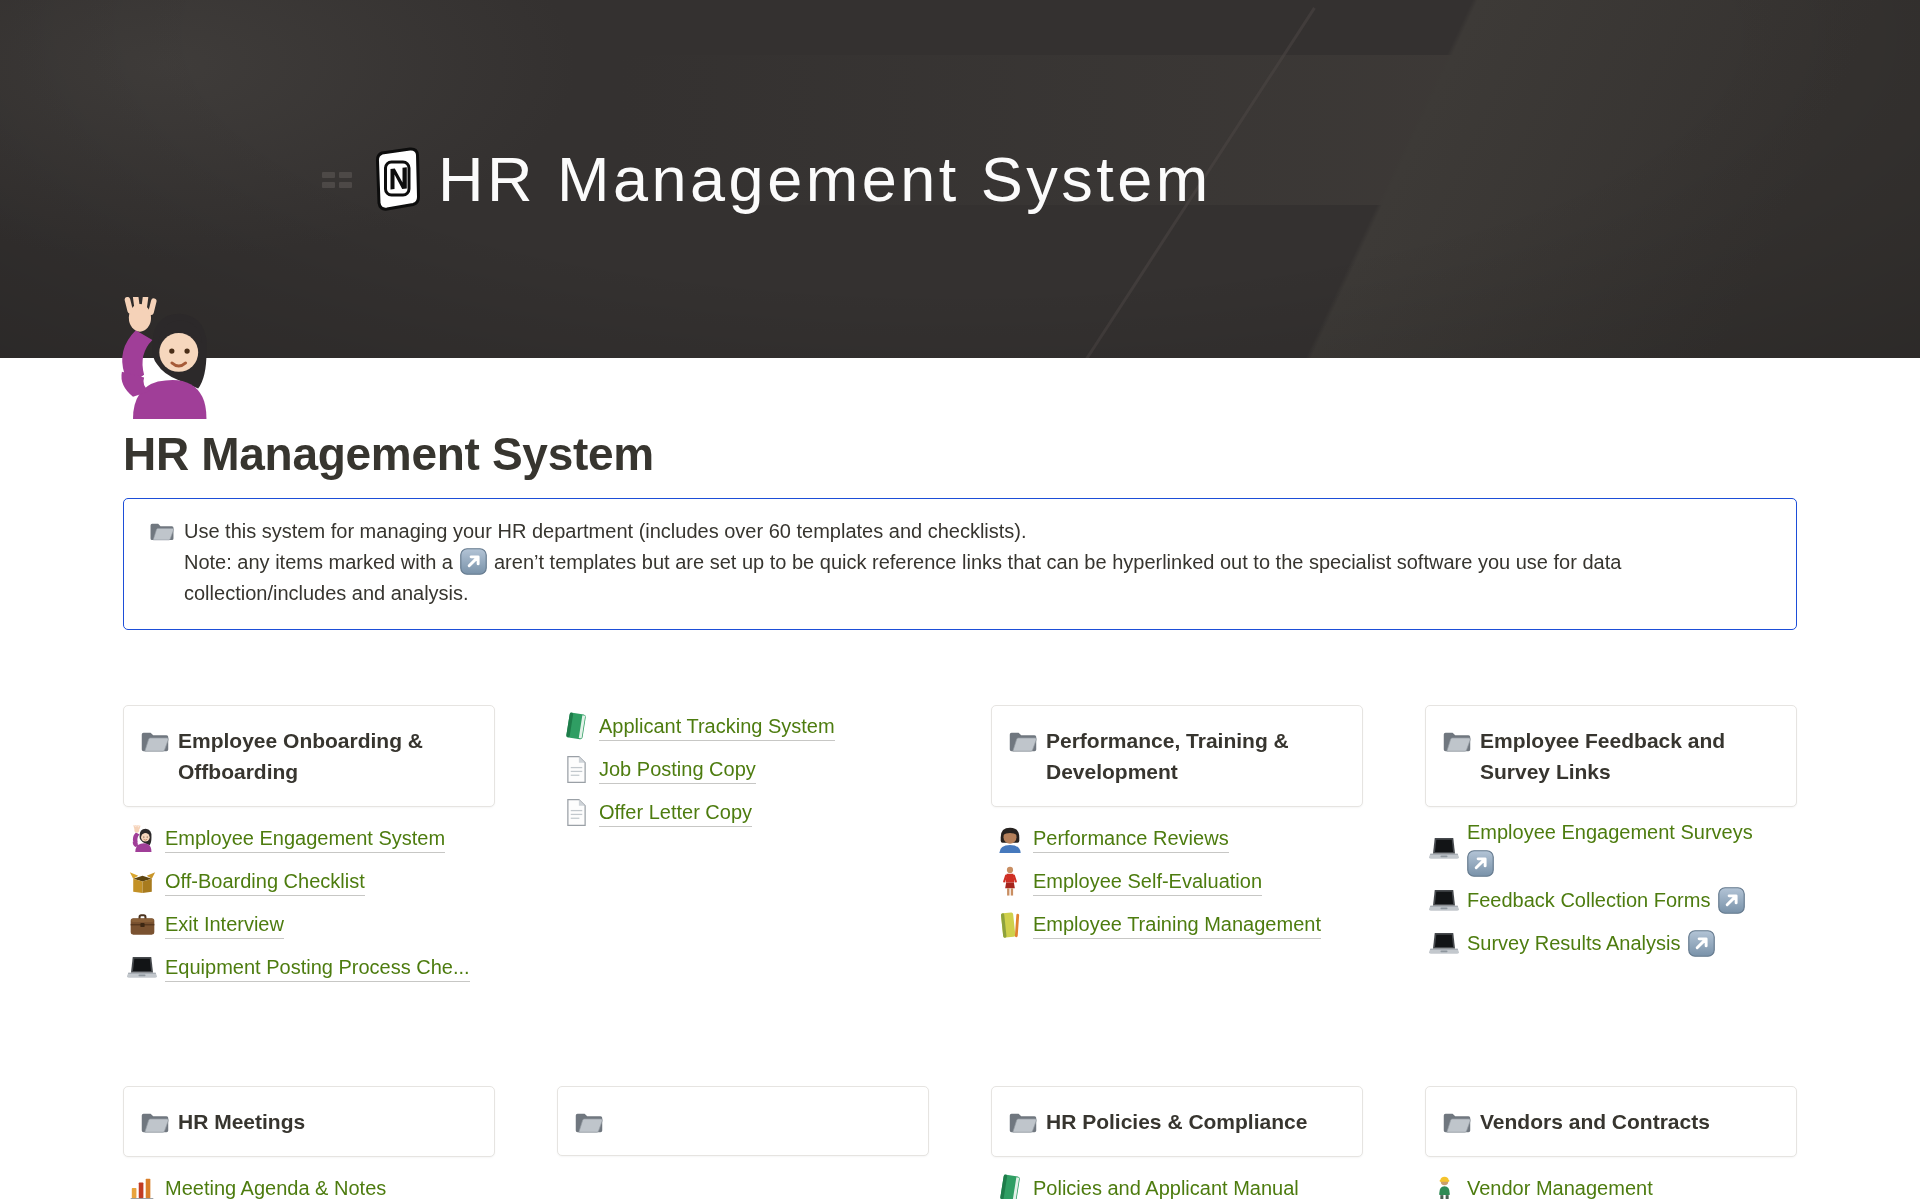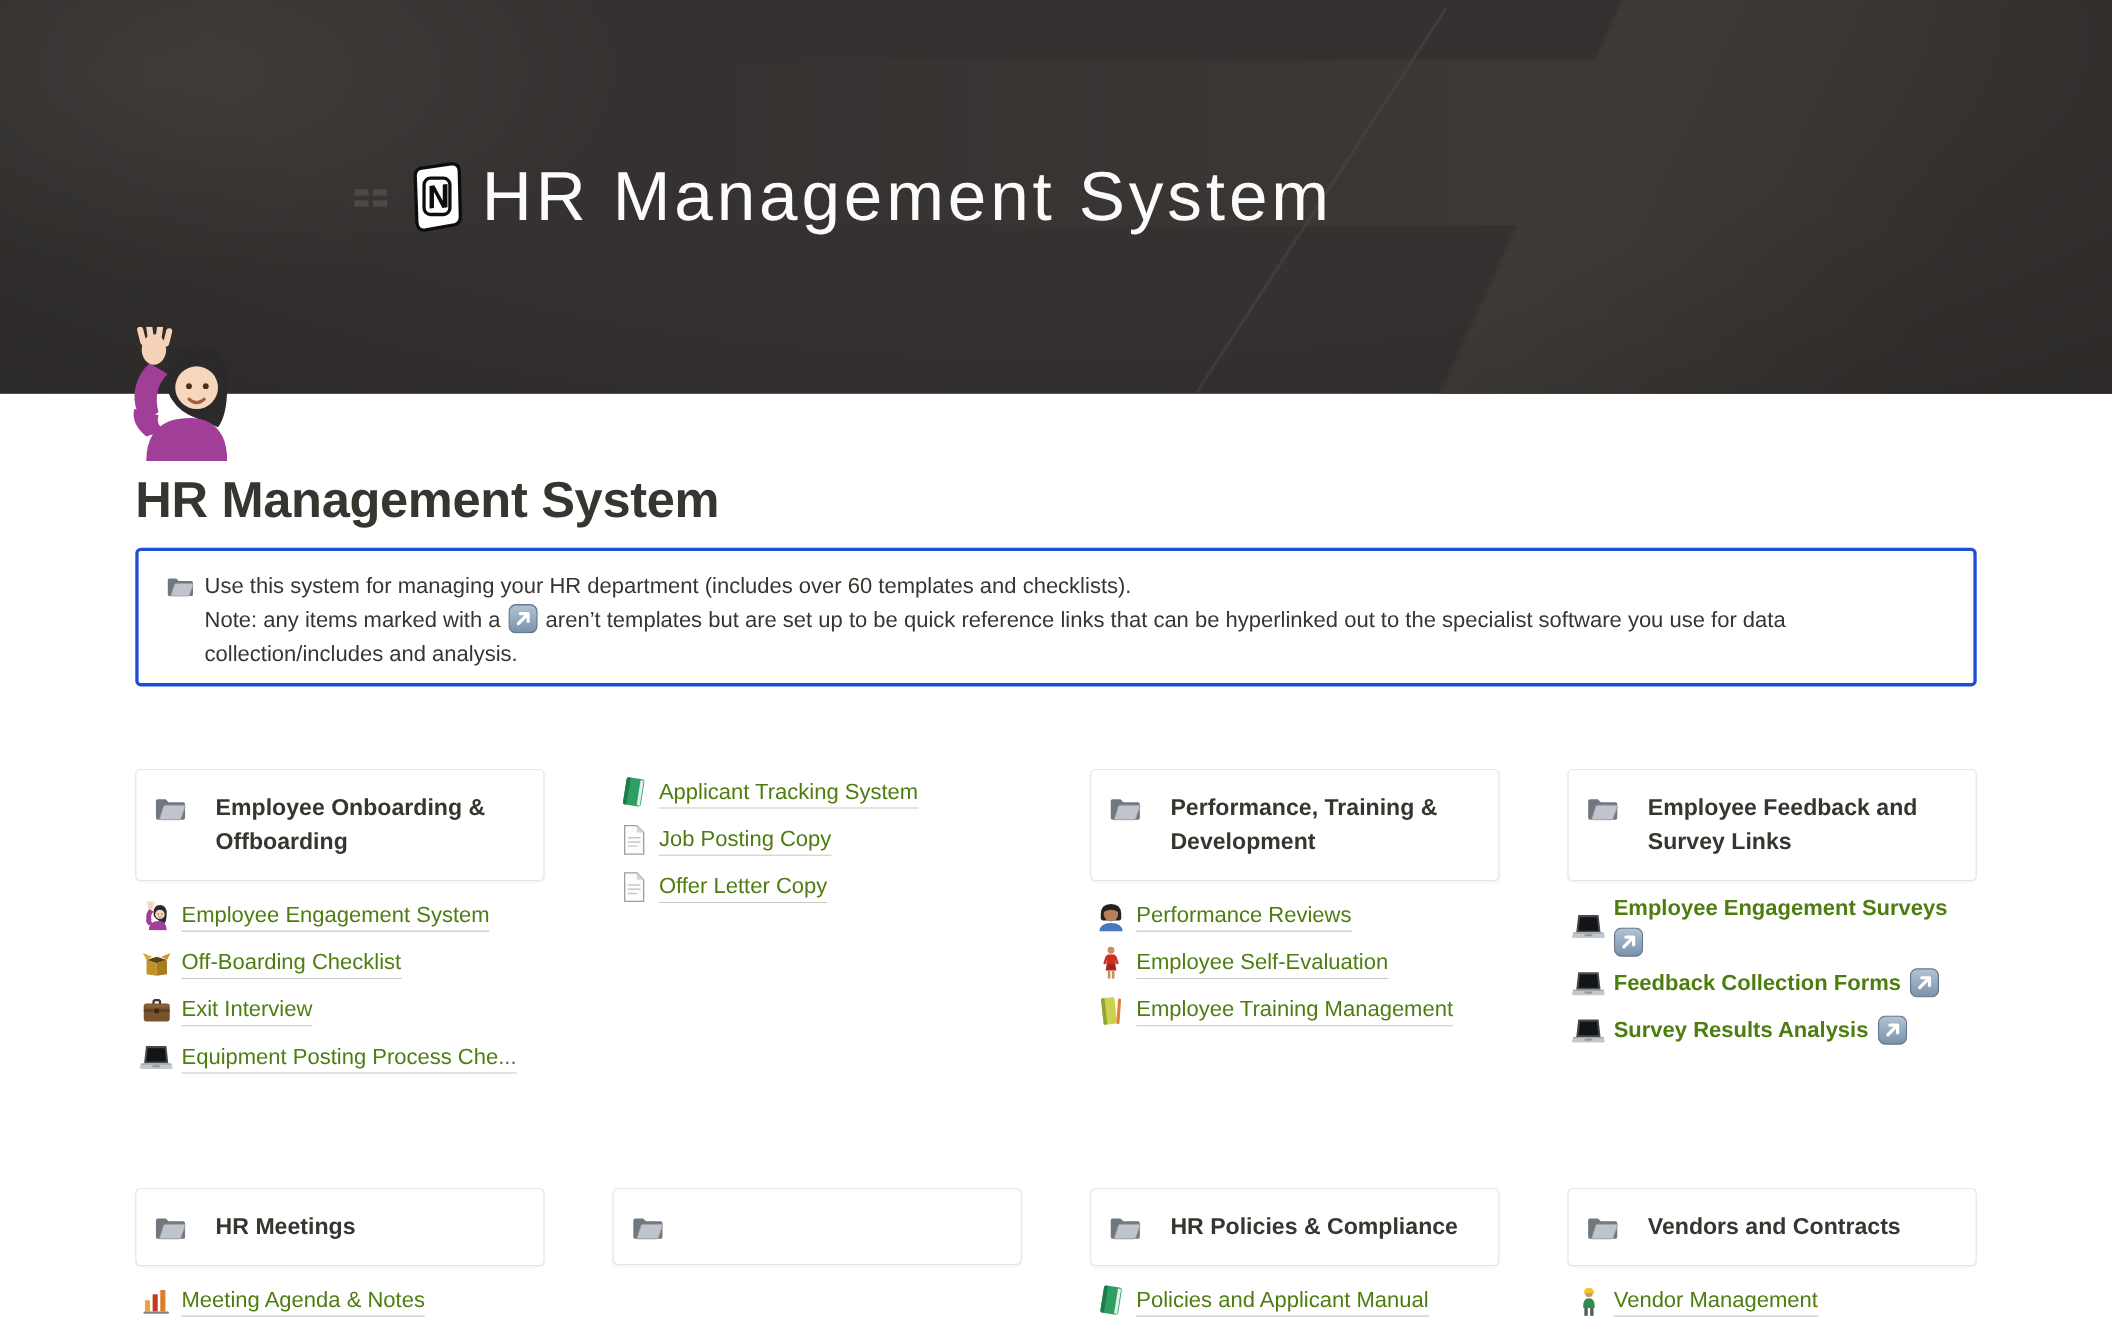--- a/index.html
+++ b/index.html
@@ -23,37 +23,37 @@
   .cover::after{content:"";position:absolute;inset:0;
     background:radial-gradient(ellipse at 50% 10%, rgba(0,0,0,0) 55%, rgba(0,0,0,.16) 100%);}
   .cover-lockup{position:absolute;left:372px;top:144px;display:flex;align-items:center;gap:16px;z-index:2;}
   .cover-title{font-size:63px;line-height:70px;font-weight:400;letter-spacing:3.5px;color:#fbfbfb;white-space:nowrap;}
   
   .content{position:relative;width:1674px;margin:0 auto;}
   .page-icon{position:absolute;left:-10px;top:-61px;width:118px;height:122px;cursor:pointer;}
   .page-title{margin:0;padding-top:65px;font-size:46px;line-height:63px;font-weight:700;letter-spacing:-.3px;color:#37352f;}
   
   .callout{margin-top:12px;display:flex;align-items:flex-start;
-    border:3px solid #1d4ed8;border-radius:5px;background:#fff;
-    padding:17px 16px 10px 25px;box-sizing:border-box;width:1674px;}
+    border:1px solid #1d4ed8;border-radius:5px;background:#fff;
+    padding:17px 16px 20px 25px;box-sizing:border-box;width:1674px;}
   .callout .iw{width:26px;display:flex;justify-content:center;margin-top:4px;}
   .callout-text{margin-left:9px;font-size:20px;line-height:31px;color:#37352f;}
   .inline-arrow{vertical-align:-6px;margin:0 7px;}
   
   .grid{display:grid;grid-template-columns:repeat(4,372px);column-gap:62px;}
   .row1{margin-top:75px;height:381px;}
   .card{display:flex;align-items:flex-start;background:#fff;border:1px solid #e6e4e1;border-radius:5px;
     box-shadow:0 1px 2px rgba(15,15,15,.04);padding:19px 16px;box-sizing:border-box;margin-bottom:10px;}
   .card .iw{width:30px;display:flex;justify-content:center;margin-top:3px;flex:none;}
-  .card-title{margin-left:26px;font-size:21px;line-height:31px;font-weight:700;color:#37352f;}
+  .card-title{margin-left:8px;font-size:21px;line-height:31px;font-weight:700;color:#37352f;}
   .item{display:flex;align-items:center;min-height:43px;padding-left:4px;cursor:pointer;}
   .item .iw{width:30px;display:flex;justify-content:center;flex:none;}
   .item .lbl{margin-left:8px;font-size:20px;line-height:26px;color:#4d7c0f;
     border-bottom:1px solid rgba(55,53,47,.28);padding-bottom:1px;}
-  .item.ext .lbl{border-bottom:none;font-weight:700;line-height:31px;padding-bottom:0;}
+  .item.ext .lbl{border-bottom:none;font-weight:400;line-height:31px;padding-bottom:0;}
   .item.ext .lbl .arr{vertical-align:-7px;margin-left:8px;}
 </style>
 </head>
 <body>
 
 <svg class="hidden-defs" xmlns="http://www.w3.org/2000/svg">
   <defs>
     <linearGradient id="gA" x1="0" y1="0" x2="0" y2="1">
       <stop offset="0" stop-color="#b3c4d6"></stop>
         <stop offset="1" stop-color="#7992a9"></stop>

